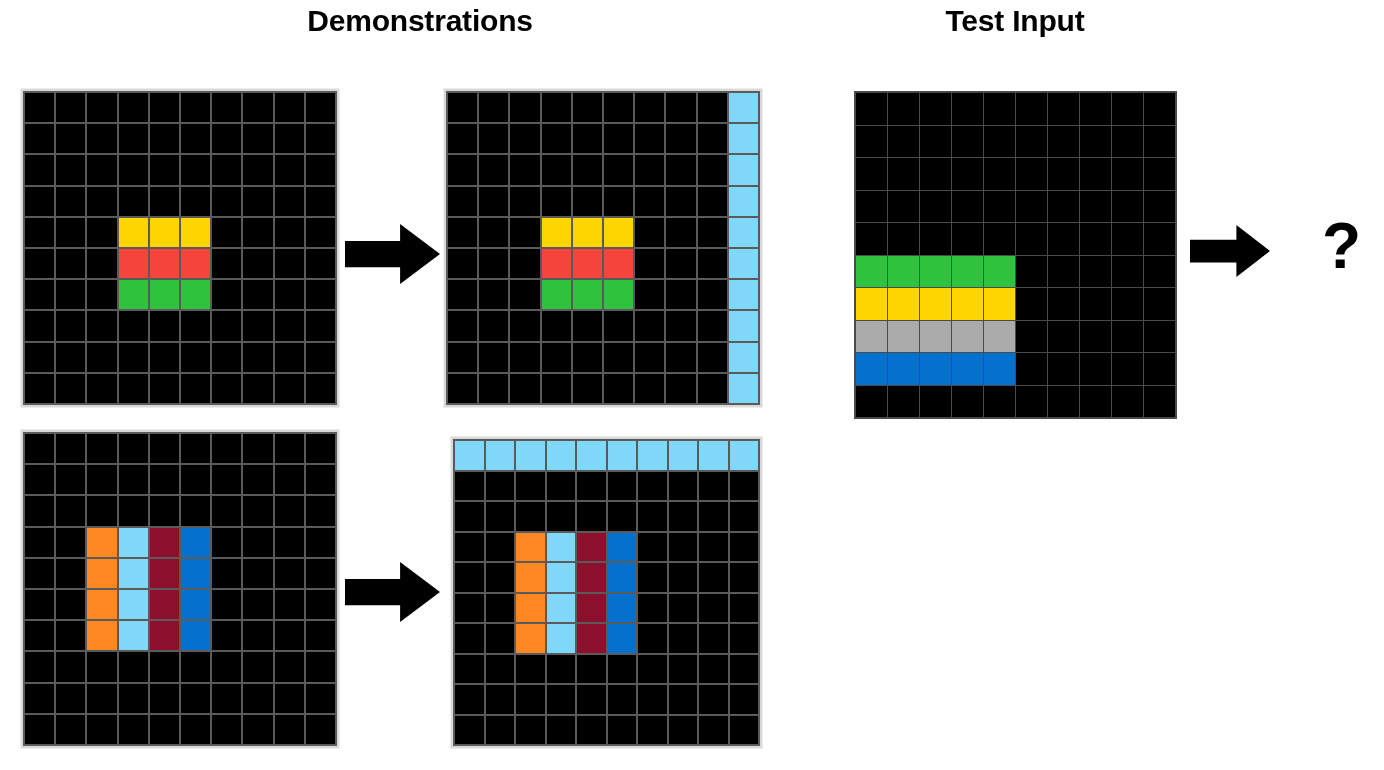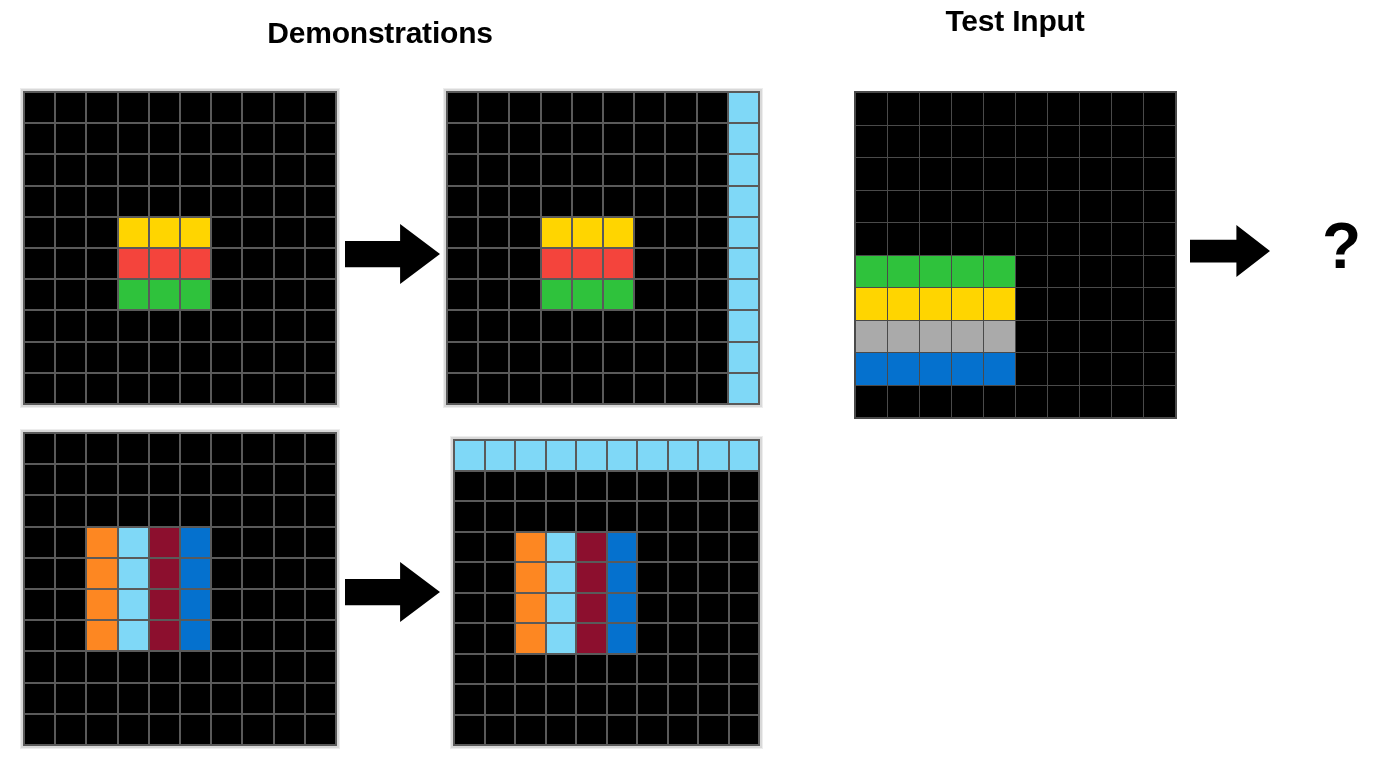--- a/index.html
+++ b/index.html
@@ -15,21 +15,21 @@
     overflow: hidden;
   }
   .title {
     position: absolute;
     font-weight: bold;
     font-size: 30px;
     color: #000000;
     white-space: nowrap;
     letter-spacing: -0.2px;
   }
-  #title-demos { left: 0; top: 16px; width: 760px; text-align: center; }
+  #title-demos { left: 0; top: 4px; width: 760px; text-align: center; padding-left: 40px; }
   #title-test  { left: 852px; top: 4px; width: 326px; text-align: center; }
 
   
   .grid-panel {
     position: absolute;
     box-sizing: border-box;
     display: grid;
     background: #5a5a5a;
   }
   .grid-panel.demo {

